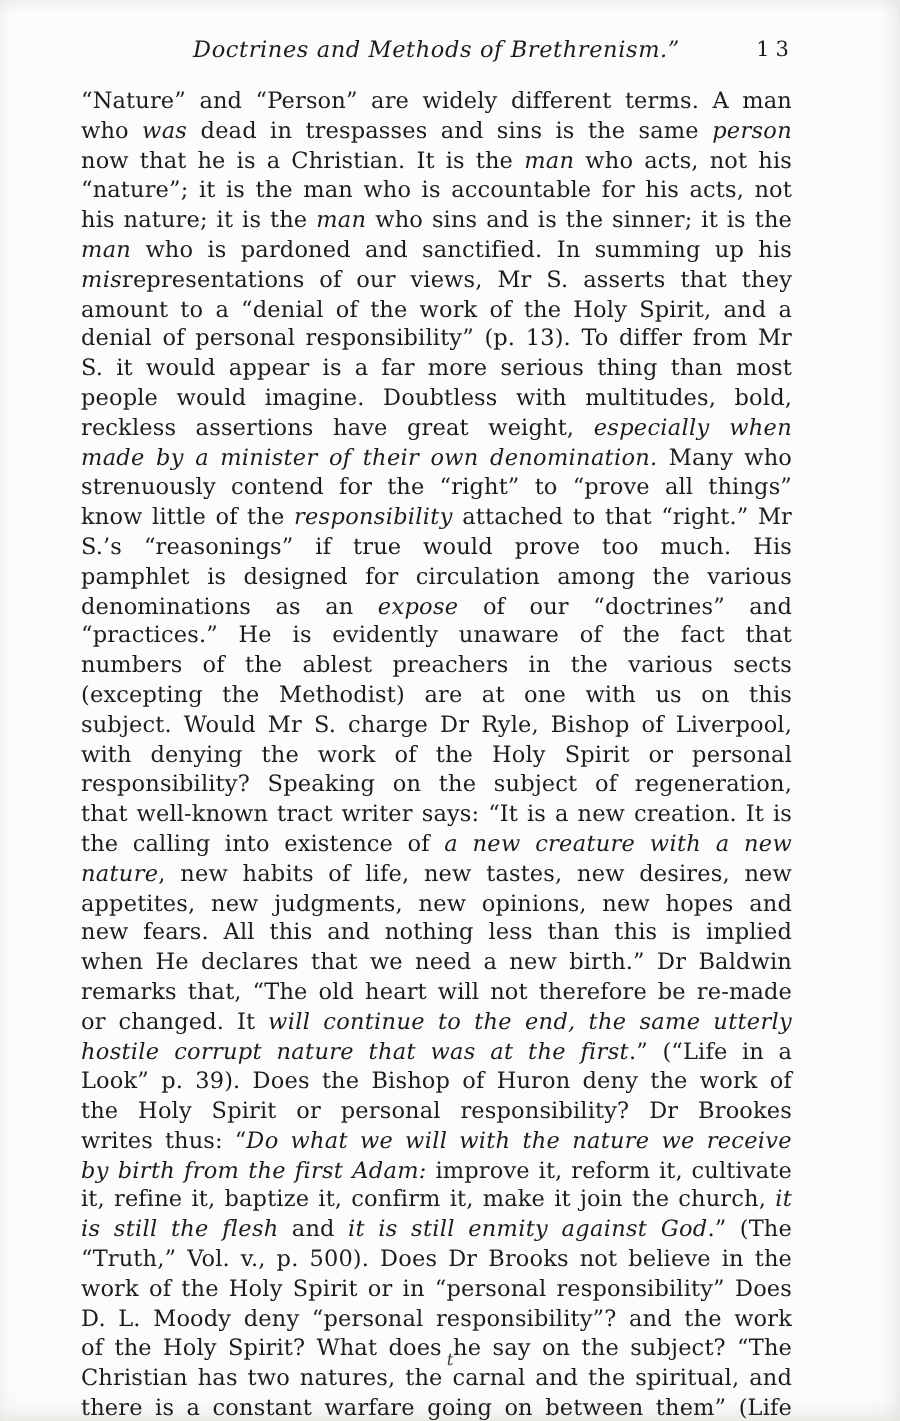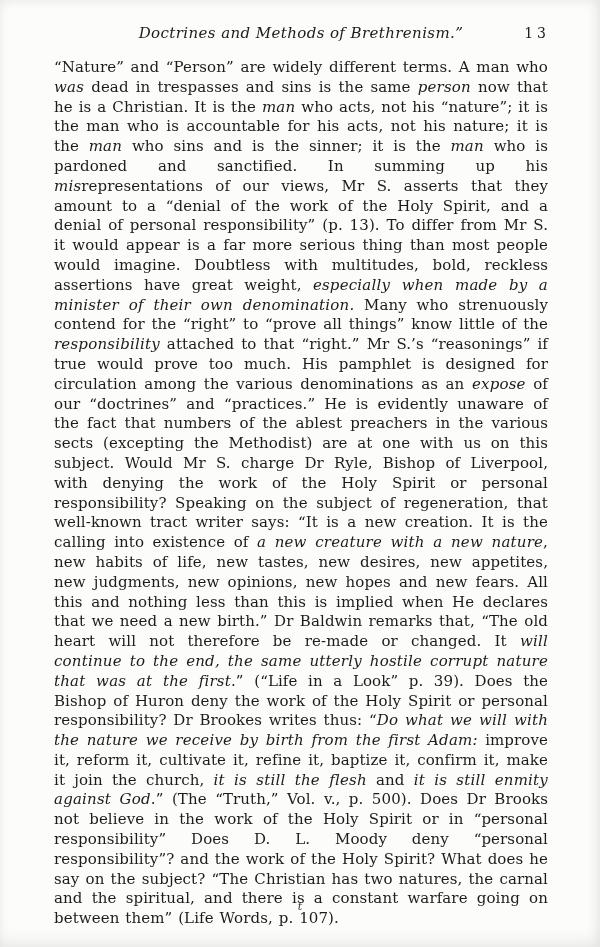--- a/index.html
+++ b/index.html
@@ -9,21 +9,21 @@
     font-family: "DejaVu Serif", "Liberation Serif", serif;
   }
   .page {
     position: relative;
     width: 600px;
     height: 947px;
     margin: 0 auto;
     background: #fcfcfb;
     color: #1c1c1c;
     box-sizing: border-box;
-    padding: 24px 36px 0 38px;
+    padding: 24px 56px 0 38px;
     box-shadow: inset 0 -8px 14px rgba(0,0,0,0.05),
                 inset -6px 0 12px rgba(0,0,0,0.04),
                 inset 0 4px 8px rgba(0,0,0,0.03);
     overflow: hidden;
   }
   .running-header {
     position: relative;
     text-align: center;
     font-style: italic;
     font-size: 15px;

